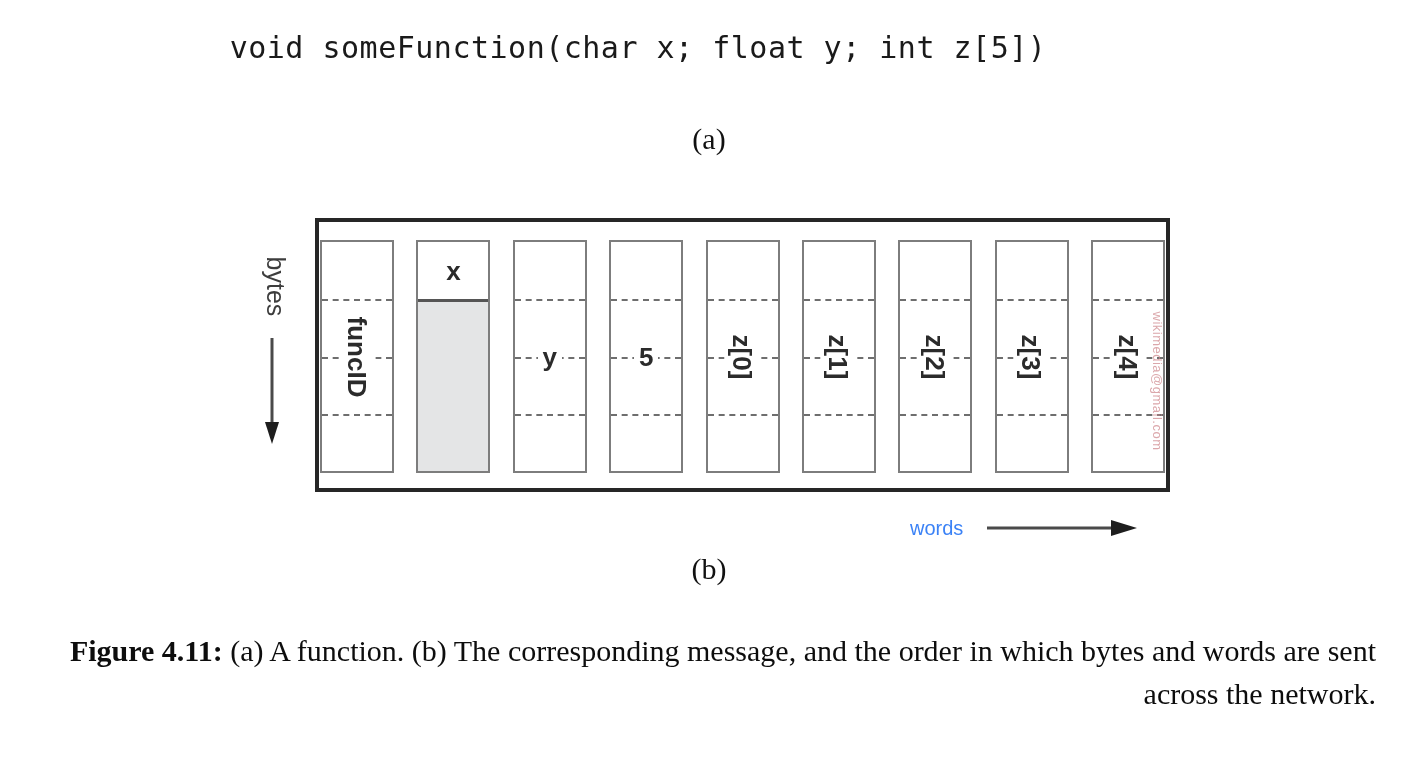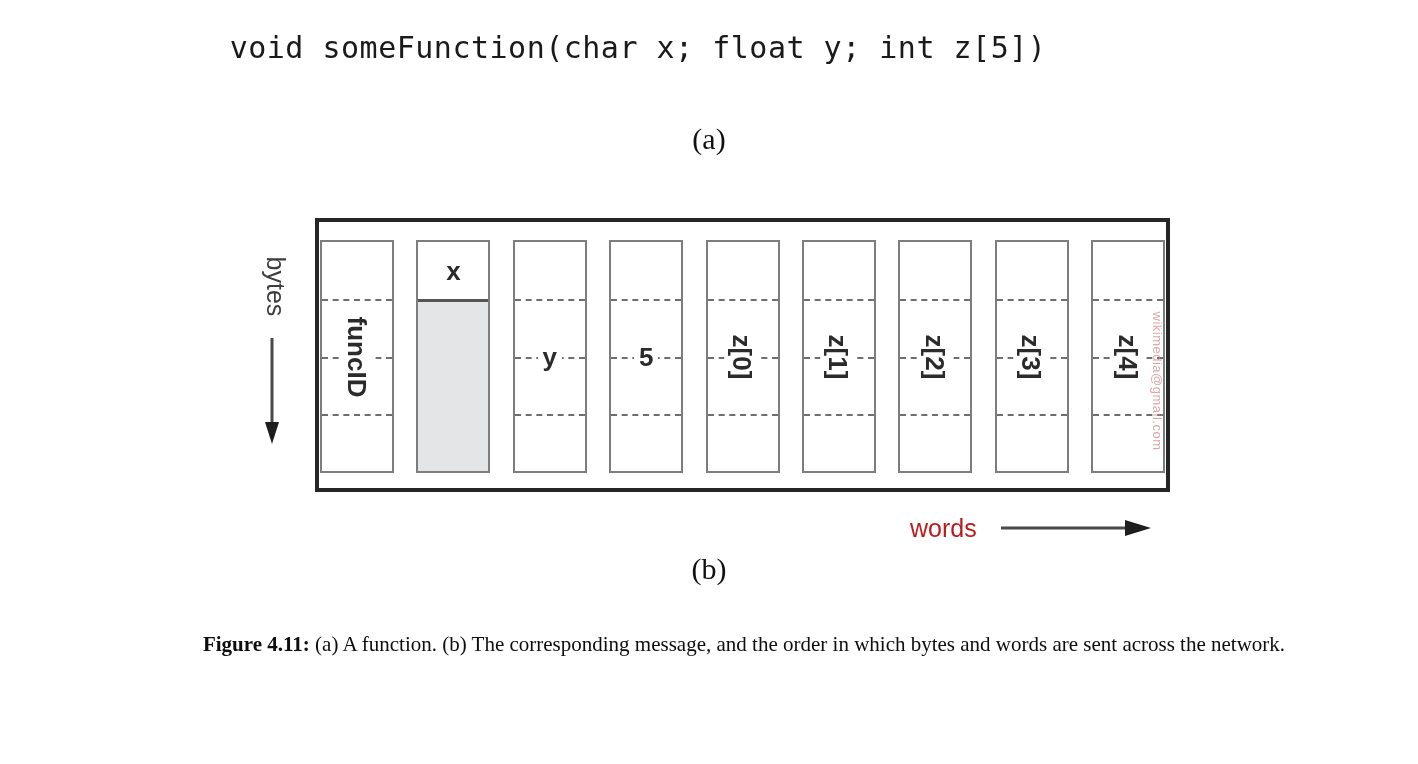--- a/index.html
+++ b/index.html
@@ -199,38 +199,37 @@
     left: 910px;
     top: 508px;
     width: 270px;
     height: 40px;
     display: flex;
     align-items: center;
     gap: 24px;
   }
   .words-label {
     font-family: "Liberation Sans", sans-serif;
-    font-size: 25px;
-    color: #b91c1c;
+    font-size: 20px;
+    color: #3b82f6;
     text-align: right;
   }
   .words-arrow { width: 150px; height: 16px; }
 
   
   .caption {
     position: absolute;
     left: 46px;
     top: 630px;
     width: 1330px;
     font-family: "Liberation Serif", serif;
-    font-size: 21px;
+    font-size: 30px;
     line-height: 1.42;
     color: #0d0d0d;
-    text-align: center;
-    margin-left: 33px;
+    text-align: right;
   }
   .caption b { font-weight: bold; }
 </style>
 </head>
 <body>
 
 <div class="code-line">void someFunction(char x; float y; int z[5])</div>
 
 <div class="sub-label label-a">(a)</div>
 

